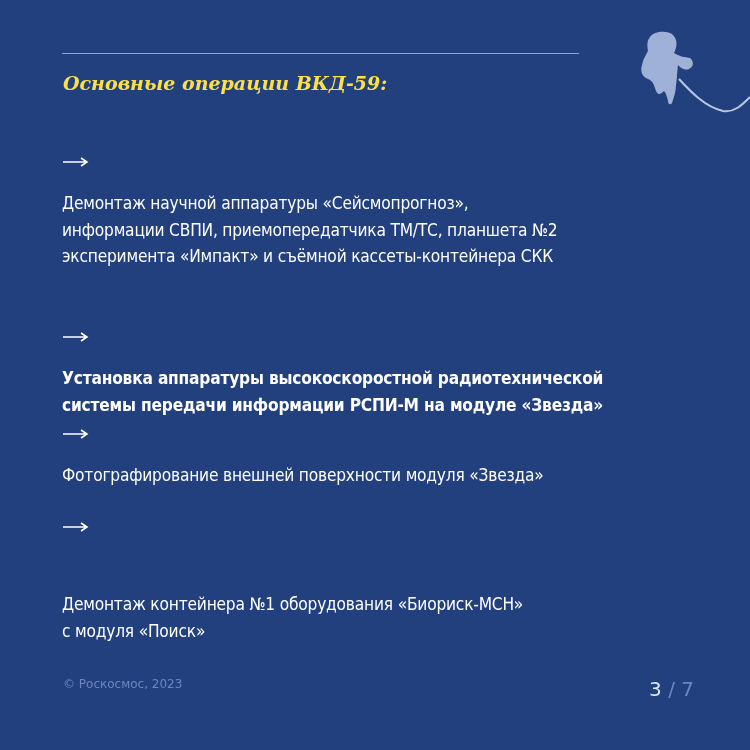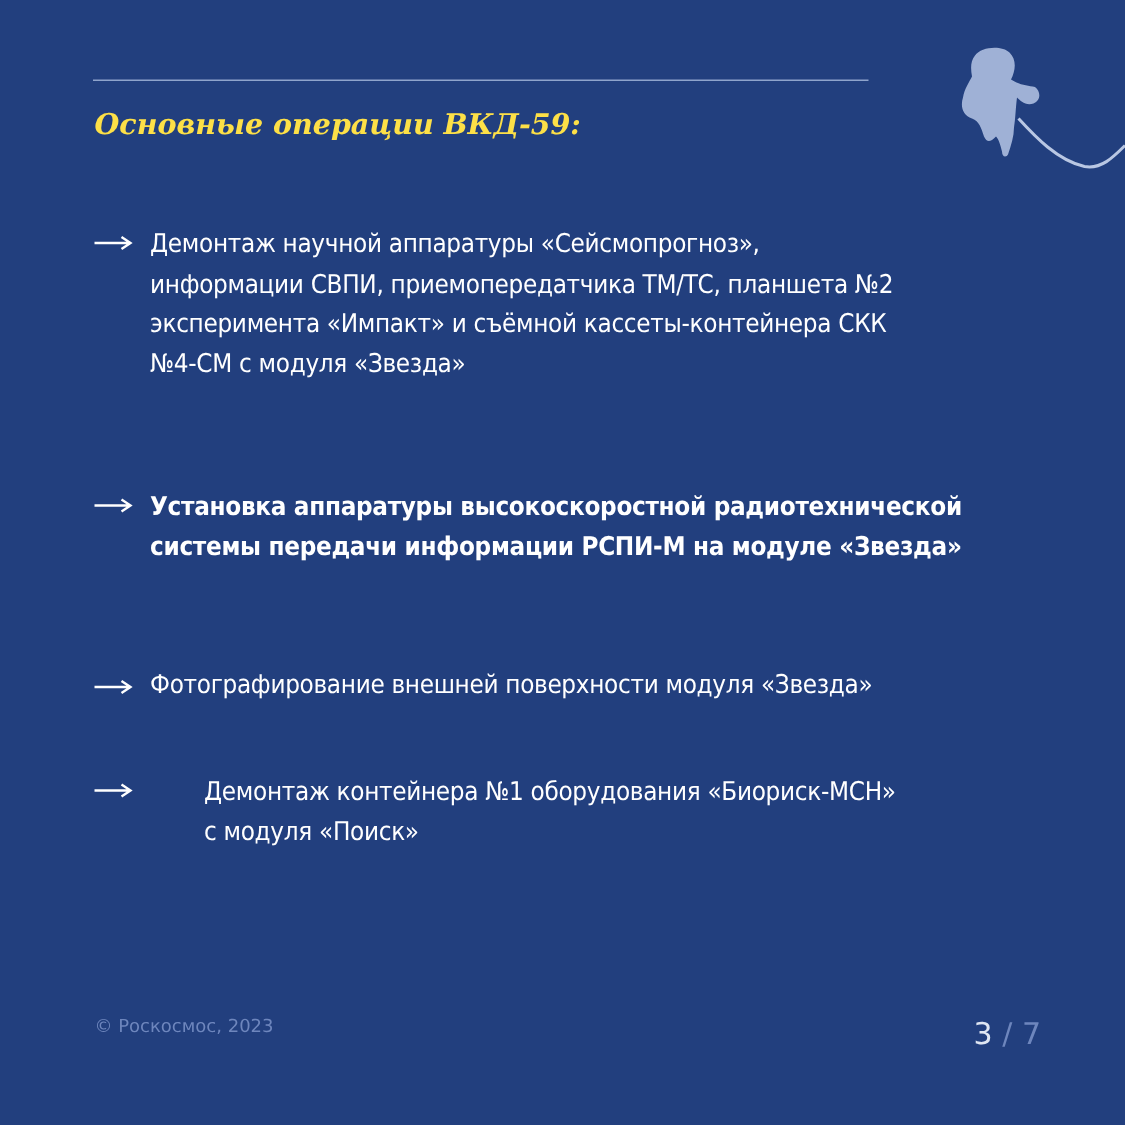--- a/index.html
+++ b/index.html
@@ -18,21 +18,21 @@
     position: absolute; left: 610px; top: 25px; width: 140px; height: 95px;
   }
   .title {
     position: absolute; left: 63px; top: 72px;
     font-family: "DejaVu Serif", "Liberation Serif", serif;
     font-style: italic; font-weight: bold;
     font-size: 19px; color: #fde047; letter-spacing: 0px;
   }
   .list { position: absolute; left: 62px; top: 150px; width: 640px; }
   .item {
-    position: absolute; left: 0; display: flex; align-items: flex-start;
+    position: absolute; left: 0; display: flex; align-items: flex-start; flex-direction: column;
   }
   .arrow {
     width: 38px; flex: 0 0 38px; padding-top: 2px;
   }
   .arrow svg { display: block; }
   .item-text {
     font-size: 17.2px; line-height: 26.5px; color: #ffffff;
     letter-spacing: -0.2px;
     font-family: "DejaVu Sans Condensed", "DejaVu Sans", sans-serif;
     font-stretch: condensed;
@@ -66,37 +66,36 @@
   <div class="item" style="top:0px;">
     <span class="arrow">
       <svg width="28" height="20" viewBox="0 0 28 20">
           <path d="M1 10 H25 M19 6 L25 10 L19 14" fill="none" stroke="#ffffff" stroke-width="1.6"></path>
         </svg>
     </span>
     <div class="item-text">
       <div>Демонтаж научной аппаратуры «Сейсмопрогноз»,</div>
       <div>информации СВПИ, приемопередатчика ТМ/ТС, планшета №2</div>
       <div>эксперимента «Импакт» и съёмной кассеты-контейнера СКК</div>
-      <div>№4-СМ с модуля «Звезда»</div>
     </div>
   </div>
 
   <div class="item" style="top:175px;font-weight:bold;">
     <span class="arrow">
       <svg width="28" height="20" viewBox="0 0 28 20">
           <path d="M1 10 H25 M19 6 L25 10 L19 14" fill="none" stroke="#ffffff" stroke-width="1.6"></path>
         </svg>
     </span>
     <div class="item-text">
       <div>Установка аппаратуры высокоскоростной радиотехнической</div>
       <div>системы передачи информации РСПИ-М на модуле «Звезда»</div>
     </div>
   </div>
 
-  <div class="item" style="top:294px;align-items:center;">
+  <div class="item" style="top:272px;">
     <span class="arrow">
       <svg width="28" height="20" viewBox="0 0 28 20">
           <path d="M1 10 H25 M19 6 L25 10 L19 14" fill="none" stroke="#ffffff" stroke-width="1.6"></path>
         </svg>
     </span>
     <div class="item-text">
       <div>Фотографирование внешней поверхности модуля «Звезда»</div>
     </div>
   </div>
 

